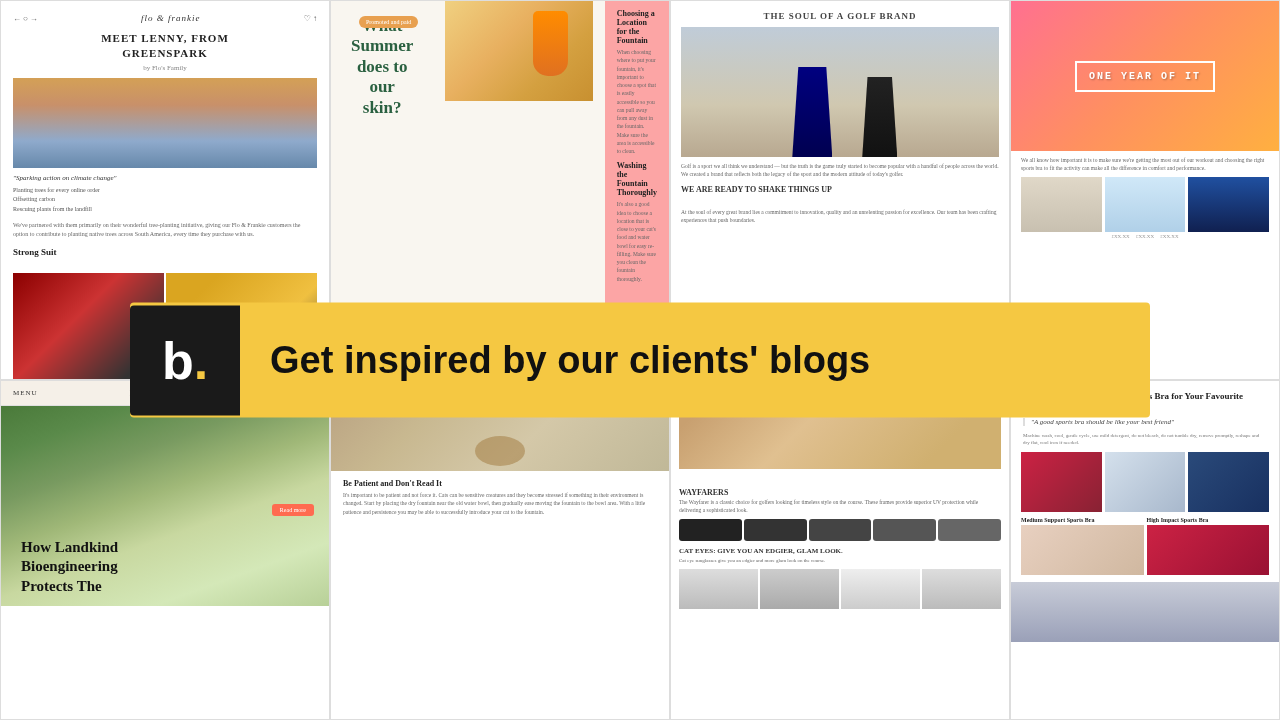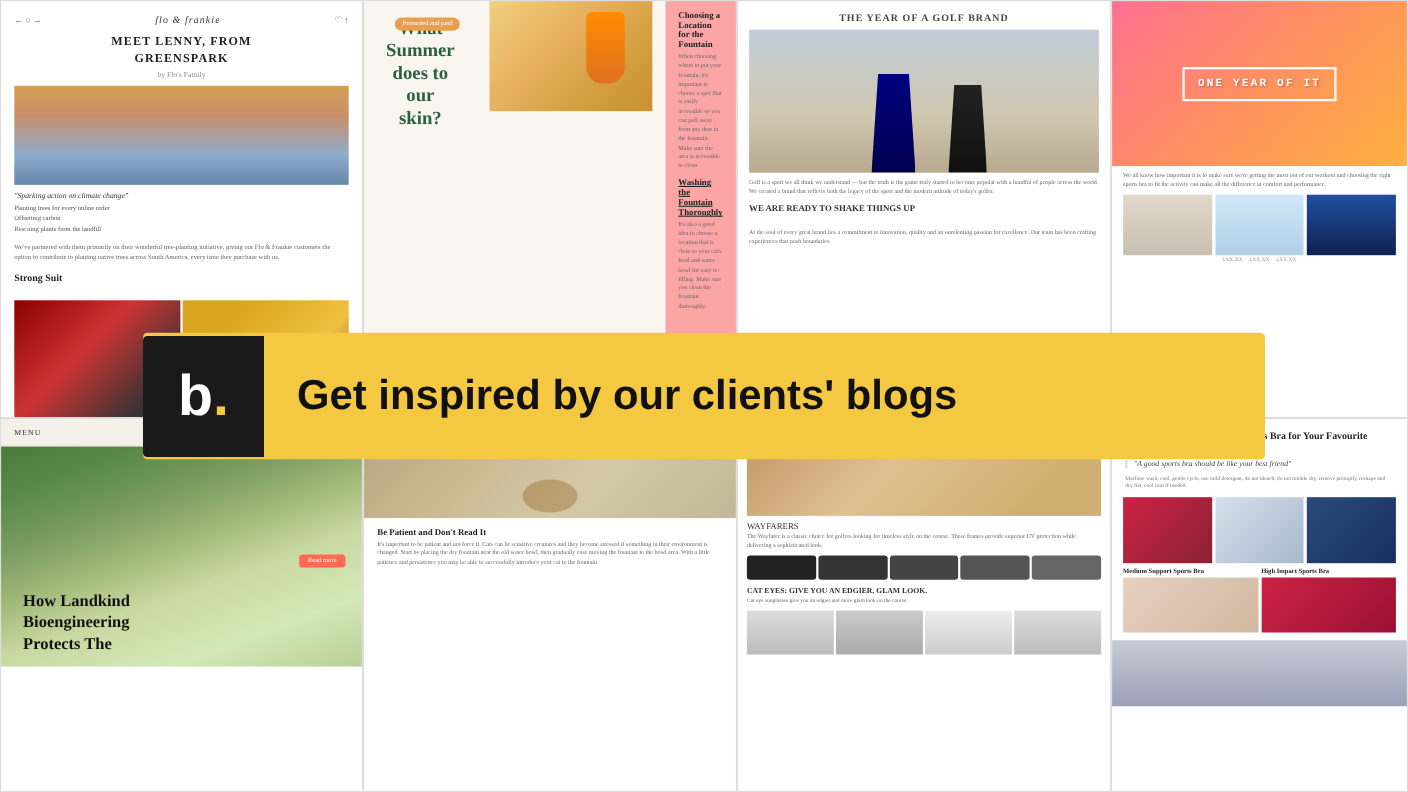--- a/index.html
+++ b/index.html
@@ -154,23 +154,23 @@
     .card-2-wrapper {
       display: flex;
       flex-direction: row;
       height: 100%;
       overflow: hidden;
       gap: 12px;
     }
 
     .wayfarer-label {
       font-size: 8px;
-      font-weight: normal;
+      font-weight: bold;
       color: #333;
-      margin: 5px 0 2px;
+      margin: 19px 0 2px;
     }
 
   </style>
 </head>
 <body>
 
 <div class="grid-container">
 
   <div class="blog-card card-1 col-left row-top">
     <div class="top-bar">
@@ -203,38 +203,38 @@
       <div style="background:#f9f6f0; padding:15px 20px 10px; text-align:center; position:relative;">
         <div style="position:absolute; top:15px; right:15px; background:#e8a050; color:white; font-size:6px; padding:3px 7px; border-radius:10px;">Promoted and paid</div>
         <div style="font-size:17px; font-weight:bold; color:#2a6040; line-height:1.2;">What Summer<br>does to our skin?</div>
       </div>
       <div style="width:100%; height:100px; background:linear-gradient(135deg, #f0d080 0%, #e8b060 40%, #d4a040 70%, #c89030 100%); position:relative;">
         <div style="position:absolute; right:25px; top:10px; width:35px; height:65px; background:linear-gradient(#ff8c00, #e07020); border-radius:5px 5px 15px 15px;"></div>
       </div>
       <div style="background:#fca5a5; padding:8px 12px; flex:1;">
         <div style="font-size:8px; font-weight:bold; color:#222; margin-bottom:3px;">Choosing a Location for the Fountain</div>
         <div style="font-size:5.5px; color:#666; line-height:1.5;">When choosing where to put your fountain, it's important to choose a spot that is easily accessible so you can pull away from any dust in the fountain. Make sure the area is accessible to clean.</div>
-        <div style="font-size:8px; font-weight:bold; color:#222; margin:6px 0 3px;text-decoration:underline;">Washing the Fountain Thoroughly</div>
+        <div style="font-size:8px; font-weight:bold; color:#222; margin:6px 0 3px;">Washing the Fountain Thoroughly</div>
         <div style="font-size:5.5px; color:#666; line-height:1.5;">It's also a good idea to choose a location that is close to your cat's food and water bowl for easy re-filling. Make sure you clean the fountain thoroughly.</div>
       </div>
     </div>
   </div>
 
   <div class="blog-card col-2 row-bottom" style="background:#fff; padding:0;">
     <div style="width:100%; height:90px; background:linear-gradient(135deg, #b8a080 0%, #c8b890 30%, #d4c8a8 60%, #c0b898 100%); position:relative;">
       <div style="position:absolute; bottom:5px; left:50%; transform:translateX(-50%); width:50px; height:30px; background:rgba(160,120,60,0.5); border-radius:50%;"></div>
     </div>
     <div style="padding:8px 12px;">
       <div style="font-size:8px; font-weight:bold; color:#222; margin-bottom:3px;">Be Patient and Don't Read It</div>
       <div style="font-size:5.5px; color:#666; line-height:1.5;">It's important to be patient and not force it. Cats can be sensitive creatures and they become stressed if something in their environment is changed. Start by placing the dry fountain near the old water bowl, then gradually ease moving the fountain to the bowl area. With a little patience and persistence you may be able to successfully introduce your cat to the fountain.</div>
     </div>
   </div>
 
   <div class="blog-card col-3 row-top" style="padding:10px;">
-    <div style="font-size:9px; font-weight:bold; letter-spacing:1px; color:#444; text-align:center; margin-bottom:6px;">THE YEAR OF A GOLF BRAND</div>
+    <div style="font-size:9px; font-weight:bold; letter-spacing:1px; color:#444; text-align:center; margin-bottom:6px;">THE SOUL OF A GOLF BRAND</div>
     <div style="width:100%; height:130px; background:linear-gradient(180deg, #c0ccd8 0%, #d0c8b0 60%, #b8a890 100%); position:relative; overflow:hidden;">
 
       <div style="position:absolute; left:35%; bottom:0; width:40px; height:90px; background:linear-gradient(#000080,#000050); clip-path:polygon(15% 0%,85% 0%,100% 100%,0% 100%);"></div>
       <div style="position:absolute; right:32%; bottom:0; width:35px; height:80px; background:linear-gradient(#222,#111); clip-path:polygon(15% 0%,85% 0%,100% 100%,0% 100%);"></div>
     </div>
     <div style="font-size:5.5px; color:#666; line-height:1.5; margin-top:5px;">Golf is a sport we all think we understand — but the truth is the game truly started to become popular with a handful of people across the world. We created a brand that reflects both the legacy of the sport and the modern attitude of today's golfer.</div>
     <div style="font-size:8px; font-weight:bold; color:#333; margin:6px 0 14px;">WE ARE READY TO SHAKE THINGS UP</div>
     <div style="font-size:5.5px; color:#666; line-height:1.5;">At the soul of every great brand lies a commitment to innovation, quality and an unrelenting passion for excellence. Our team has been crafting experiences that push boundaries.</div>
   </div>
 

